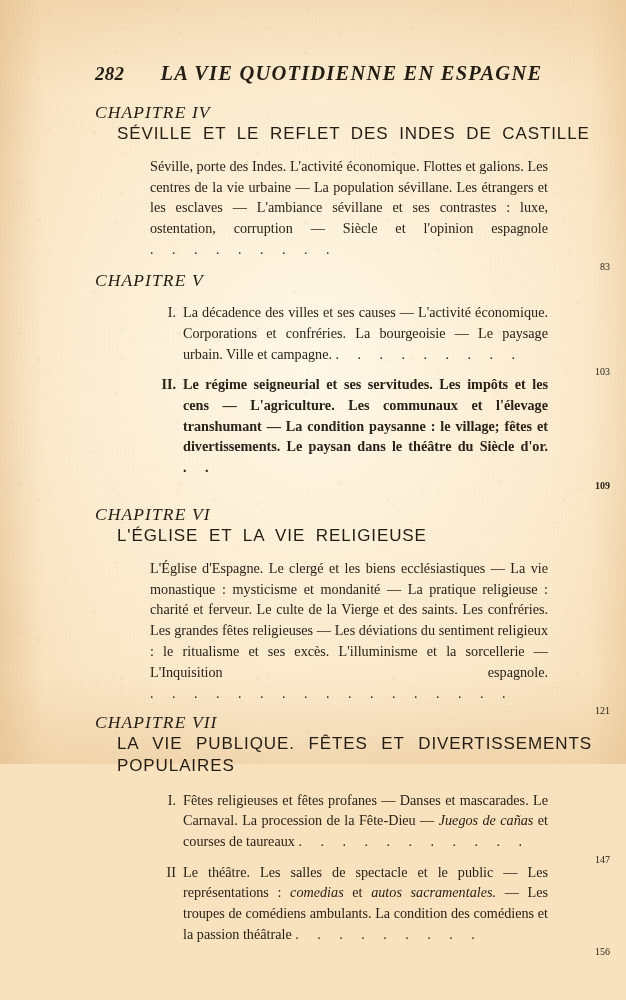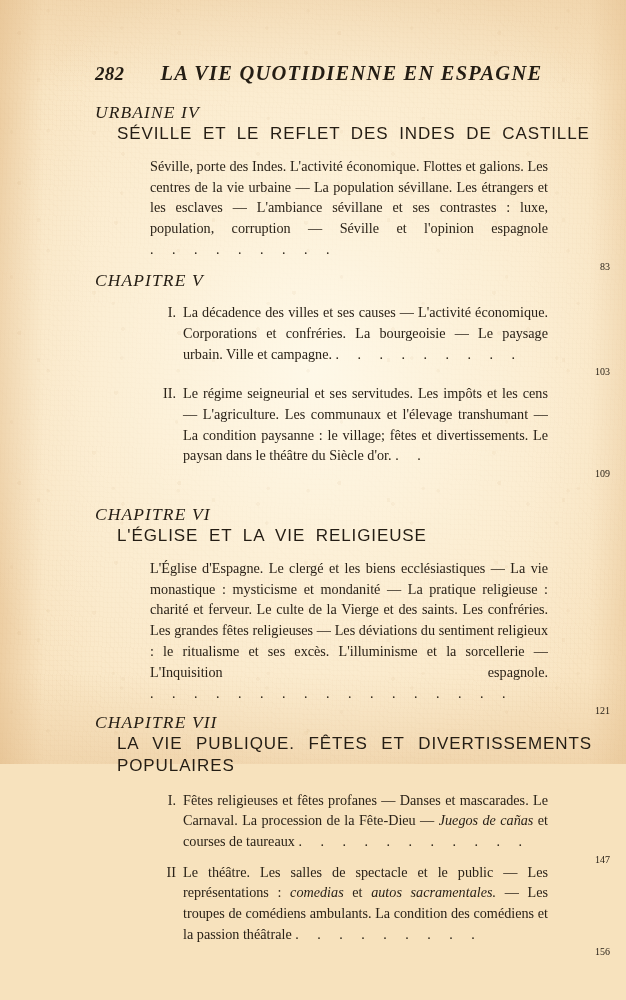--- a/index.html
+++ b/index.html
@@ -176,45 +176,45 @@
 <div id="page">
   <div id="grain"></div>
 
   <div class="content">
 
     <div class="running-head">
       <span class="rh-folio">282</span><span class="rh-title">LA VIE QUOTIDIENNE EN ESPAGNE</span>
     </div>
 
     <div class="chapter" style="top:102px;">
-      <div class="chap-label">URBAINE IV</div>
+      <div class="chap-label">CHAPITRE IV</div>
       <div class="chap-title spaced">SÉVILLE ET LE REFLET DES INDES DE CASTILLE</div>
       <div class="entries">
         <div class="entry plain">
           <div class="body">
-            <span>Séville, porte des Indes. L'activité économique. Flottes et galions. Les centres de la vie urbaine — La population sévillane. Les étrangers et les esclaves — L'ambiance sévillane et ses contrastes : luxe, population, corruption — Séville et l'opinion espagnole</span><span class="leader"> <span class="dots">. . . . . . . . .</span></span>
+            <span>Séville, porte des Indes. L'activité économique. Flottes et galions. Les centres de la vie urbaine — La population sévillane. Les étrangers et les esclaves — L'ambiance sévillane et ses contrastes : luxe, ostentation, corruption — Siècle et l'opinion espagnole</span><span class="leader"> <span class="dots">. . . . . . . . .</span></span>
           </div>
           <span class="folio">83</span>
         </div>
       </div>
     </div>
 
     <div class="chapter" style="top:270px;">
       <div class="chap-label">CHAPITRE V</div>
       <div class="entries">
 
         <div class="entry roman">
           <span class="num">I.</span>
           <div class="body">
             <span>La décadence des villes et ses causes — L'activité économique. Corporations et confréries. La bourgeoisie — Le paysage urbain. Ville et campagne.</span><span class="leader"> <span class="dots">. . . . . . . . .</span></span>
           </div>
           <span class="folio">103</span>
         </div>
 
-        <div class="entry roman" style="margin-top:18px;">
+        <div class="entry roman" style="margin-top:9px;font-weight:bold;">
           <span class="num">II.</span>
           <div class="body">
             <span>Le régime seigneurial et ses servitudes. Les impôts et les cens — L'agriculture. Les communaux et l'élevage transhumant — La condition paysanne : le village; fêtes et divertissements. Le paysan dans le théâtre du Siècle d'or.</span><span class="leader"> <span class="dots">. .</span></span>
           </div>
           <span class="folio">109</span>
         </div>
 
       </div>
     </div>
 

